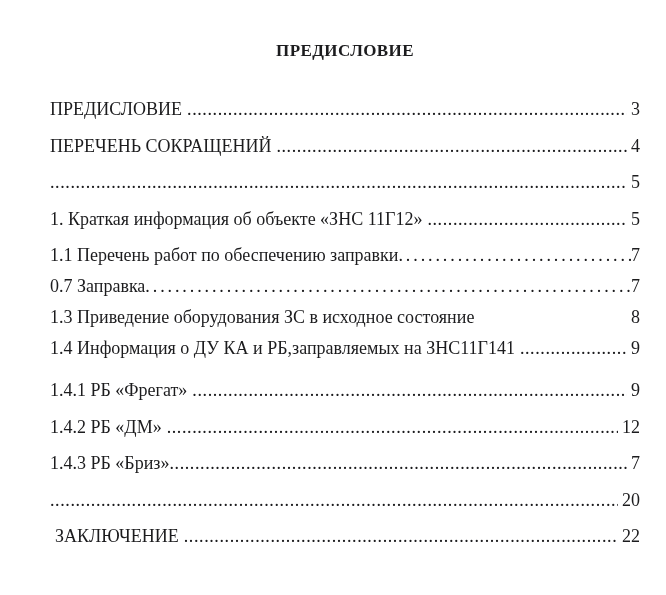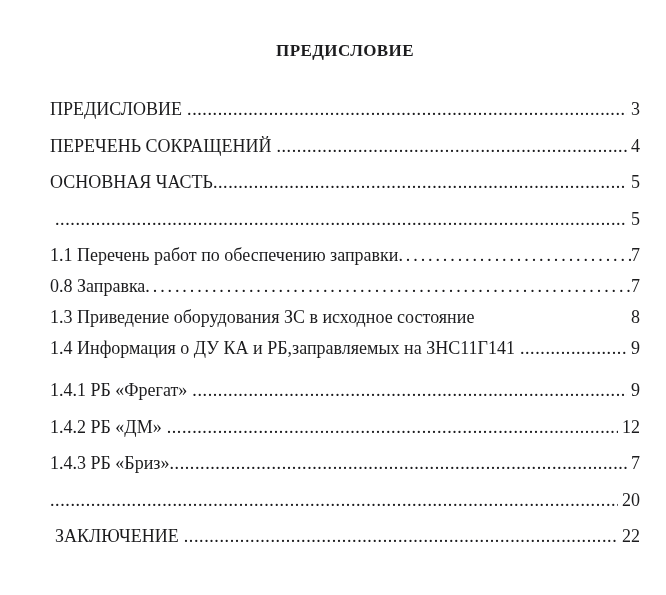--- a/index.html
+++ b/index.html
@@ -73,38 +73,38 @@
       <span class="toc-page pad">3</span>
     </div>
 
     <div class="toc-row">
       <span class="toc-title">ПЕРЕЧЕНЬ СОКРАЩЕНИЙ</span>
       <span class="toc-leader dots gap-left">................................................................................................................................................................................................................................................................................................................................................................................................................</span>
       <span class="toc-page pad">4</span>
     </div>
 
     <div class="toc-row">
-      <span class="toc-title">ОСНОВНАЯ ЧАСТЬ</span>
       <span class="toc-leader dots">................................................................................................................................................................................................................................................................................................................................................................................................................</span>
       <span class="toc-page pad">5</span>
     </div>
 
     <div class="toc-row">
+      <span class="toc-title">1. Краткая информация об объекте «ЗНС 11Г12»</span>
       <span class="toc-leader dots gap-left">................................................................................................................................................................................................................................................................................................................................................................................................................</span>
       <span class="toc-page pad">5</span>
     </div>
 
     <div class="toc-row tight">
       <span class="toc-title">1.1 Перечень работ по обеспечению заправки</span>
       <span class="toc-leader ellipsis">............................................................................................................................................................................................................................................................................................................</span>
       <span class="toc-page">7</span>
     </div>
 
     <div class="toc-row tight">
-      <span class="toc-title">0.8 Заправка</span>
+      <span class="toc-title">0.7 Заправка</span>
       <span class="toc-leader ellipsis">............................................................................................................................................................................................................................................................................................................</span>
       <span class="toc-page">7</span>
     </div>
 
     <div class="toc-row tight">
       <span class="toc-title">1.3 Приведение оборудования ЗС в исходное состояние</span>
       <span class="toc-leader"></span>
       <span class="toc-page">8</span>
     </div>
 

